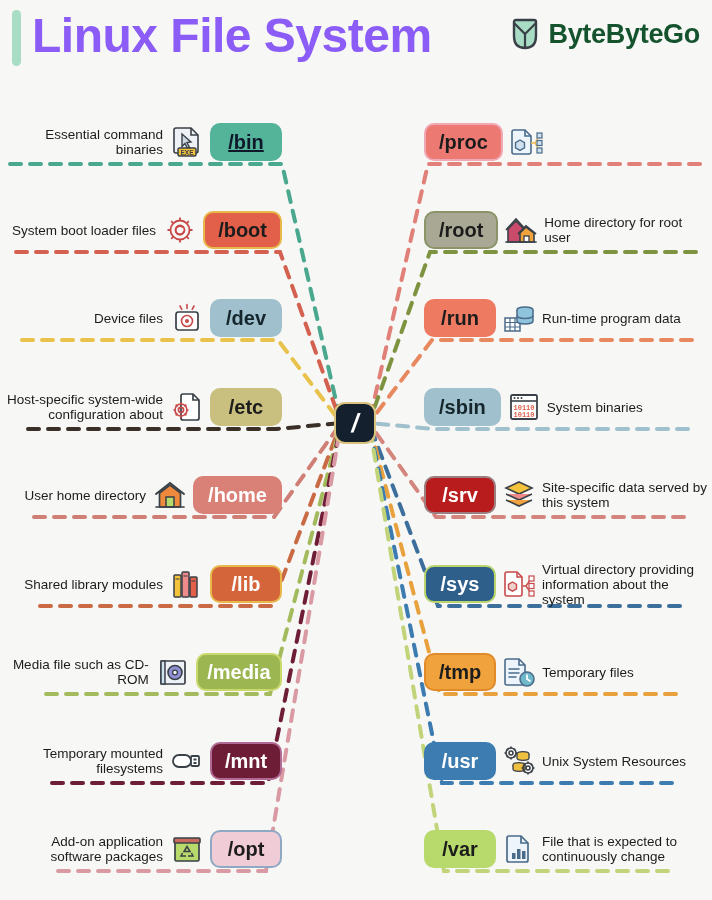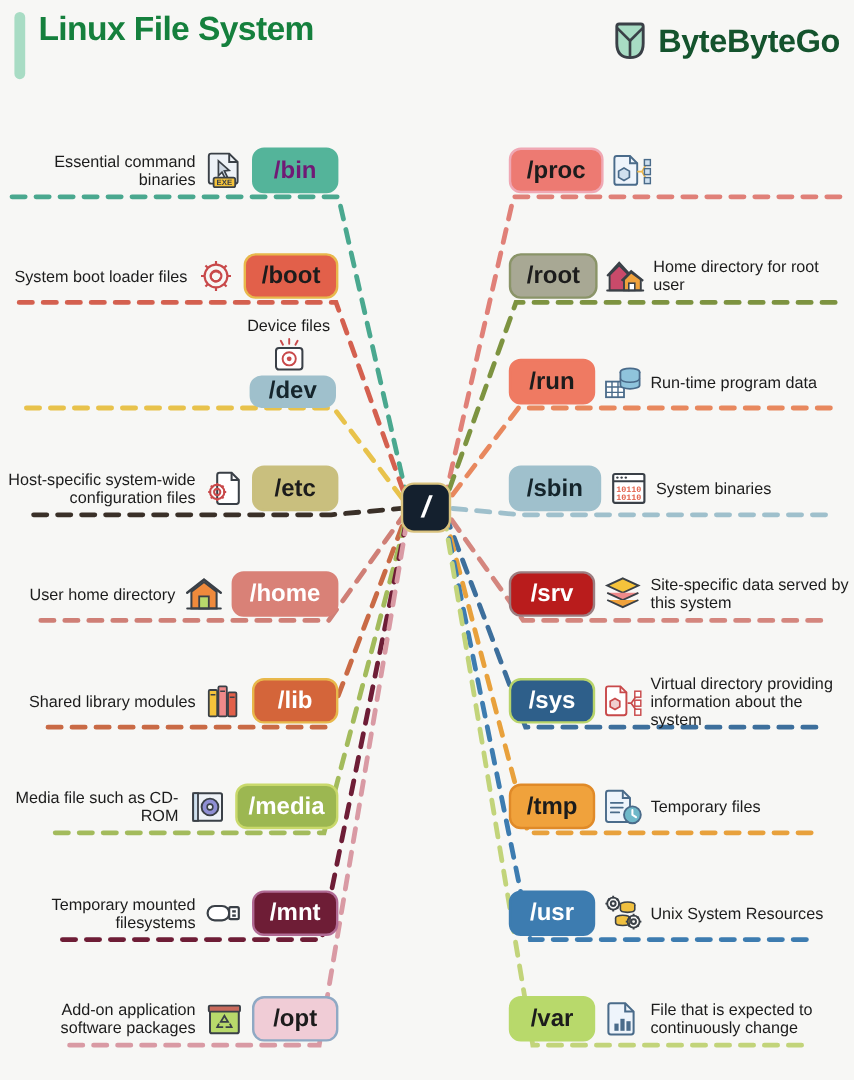--- a/index.html
+++ b/index.html
@@ -30,24 +30,24 @@
   #accent-bar {
     position: absolute;
     left: 12px; top: 10px;
     width: 9px; height: 56px;
     border-radius: 5px;
     background: #a8dcc4;
   }
   #page-title {
     position: absolute;
     left: 32px; top: 8px;
-    font-size: 28px;
+    font-size: 48px;
     font-weight: bold;
     letter-spacing: -0.5px;
-    color: #15803d;
+    color: #8b5cf6;
     white-space: nowrap;
   }
   #brand {
     position: absolute;
     right: 12px; top: 18px;
     display: flex;
     align-items: center;
     gap: 8px;
   }
   #brand-name {
@@ -173,48 +173,48 @@
   <div id="rows-layer">
       <div class="row left" style="top: 120px;">
         <div class="desc">Essential command binaries</div>
         <svg class="ico" viewBox="0 0 34 34">
           <path d="M6 3h15l7 7v16a2 2 0 0 1-2 2H6a2 2 0 0 1-2-2V5a2 2 0 0 1 2-2z" fill="#eef2f7" stroke="#3a4047" stroke-width="1.6"></path>
            <path d="M21 3v7h7" fill="none" stroke="#3a4047" stroke-width="1.6"></path>
            <path d="M12 9l9 8-4 .5 2.5 5-2 1-2.5-5-3 3z" fill="#cfd8e3" stroke="#3a4047" stroke-width="1.4"></path>
            <rect x="8" y="23" width="18" height="8" rx="1.5" fill="#f5c33b" stroke="#3a4047" stroke-width="1.5"></rect>
            <text x="17" y="29.5" font-size="6.5" font-family="Liberation Sans" font-weight="bold" text-anchor="middle" fill="#3a4047">EXE</text>
         </svg>
-        <div class="pill" style="background: rgb(84, 180, 154); color: #701a75; border: 2px solid rgb(84, 180, 154);">/bin</div>
+        <div class="pill" style="background: rgb(84, 180, 154); color: #0f172a; border: 2px solid rgb(84, 180, 154); text-decoration: underline;">/bin</div>
       </div>
       <div class="row left" style="top: 208px;">
         <div class="desc">System boot loader files</div>
         <svg class="ico" viewBox="0 0 34 34">
           <g fill="none" stroke="#c8494a" stroke-width="1.8">
              <circle cx="17" cy="17" r="9.5"></circle>
              <circle cx="17" cy="17" r="4.5"></circle>
              <path d="M17 4.5v3M17 26.5v3M4.5 17h3M26.5 17h3M8.2 8.2l2.2 2.2M23.6 23.6l2.2 2.2M25.8 8.2l-2.2 2.2M10.4 23.6l-2.2 2.2"></path>
            </g>
            <path d="M20 14.5a4.2 4.2 0 1 0 1 3.5" fill="none" stroke="#c8494a" stroke-width="1.8"></path>
         </svg>
         <div class="pill" style="background: rgb(226, 96, 74); color: rgb(28, 28, 28); border: 2px solid rgb(232, 184, 75);">/boot</div>
       </div>
-      <div class="row left" style="top: 296px; flex-direction: column;">
+      <div class="row left" style="top: 296px;">
         <div class="desc">Device files</div>
         <svg class="ico" viewBox="0 0 34 34">
           <rect x="6" y="11" width="22" height="18" rx="2.5" fill="#fff" stroke="#3a4047" stroke-width="1.7"></rect>
            <circle cx="17" cy="20" r="5.5" fill="#fff" stroke="#c8494a" stroke-width="1.6"></circle>
            <circle cx="17" cy="20" r="2" fill="#c8494a"></circle>
            <g stroke="#c8494a" stroke-width="1.6" stroke-linecap="round">
              <path d="M17 3.5v4M10 5l1.8 3.3M24 5l-1.8 3.3"></path>
            </g>
         </svg>
         <div class="pill" style="background: rgb(159, 192, 204); color: rgb(21, 37, 44); border: 2px solid rgb(159, 192, 204);">/dev</div>
       </div>
       <div class="row left" style="top: 385px;">
-        <div class="desc">Host-specific system-wide configuration files</div>
+        <div class="desc">Host-specific system-wide configuration about</div>
         <svg class="ico" viewBox="0 0 34 34">
           <path d="M13 4h10l6 6v18a2 2 0 0 1-2 2H13a2 2 0 0 1-2-2V6a2 2 0 0 1 2-2z" fill="#fff" stroke="#3a4047" stroke-width="1.7"></path>
            <path d="M23 4v6h6" fill="none" stroke="#3a4047" stroke-width="1.7"></path>
            <g fill="none" stroke="#c8494a" stroke-width="1.7">
              <circle cx="11" cy="20" r="6"></circle>
              <circle cx="11" cy="20" r="2.6"></circle>
              <path d="M11 12.5v2.5M11 25v2.5M3.5 20H6M16 20h2.5M5.7 14.7l1.8 1.8M14.5 23.5l1.8 1.8M16.3 14.7l-1.8 1.8M7.5 23.5l-1.8 1.8"></path>
            </g>
         </svg>
         <div class="pill" style="background: rgb(201, 191, 126); color: rgb(28, 28, 28); border: 2px solid rgb(201, 191, 126);">/etc</div>

